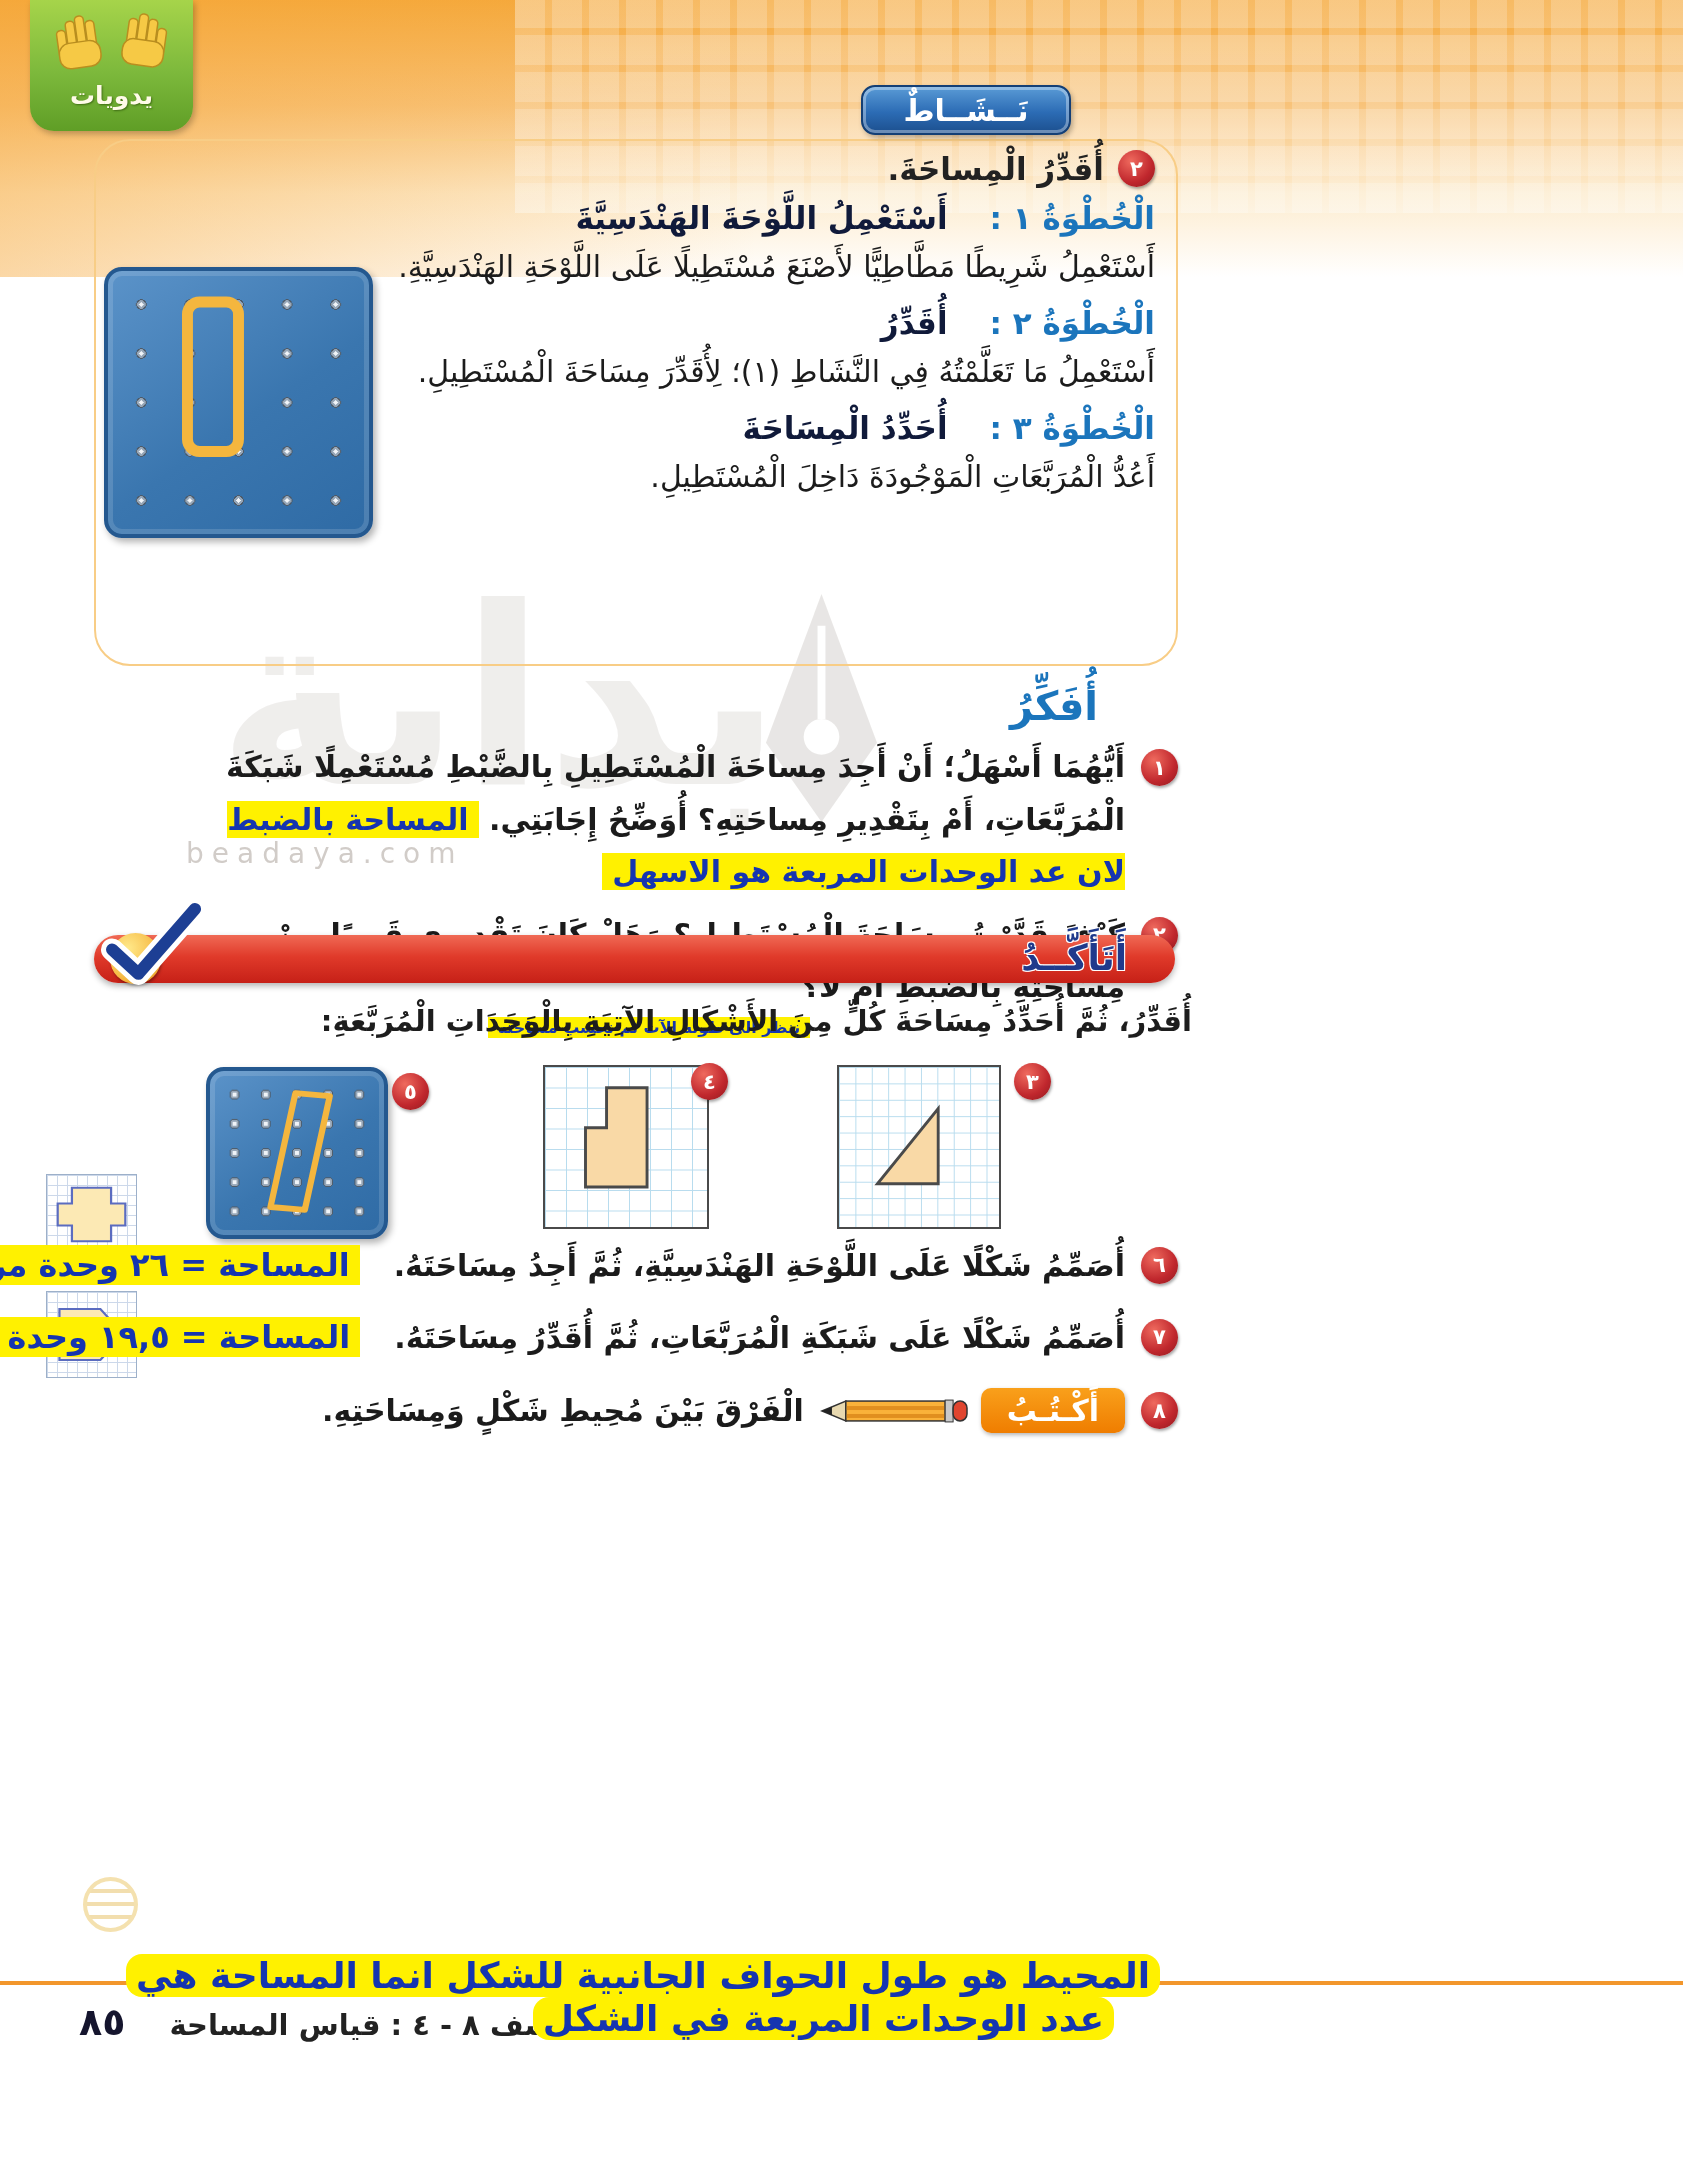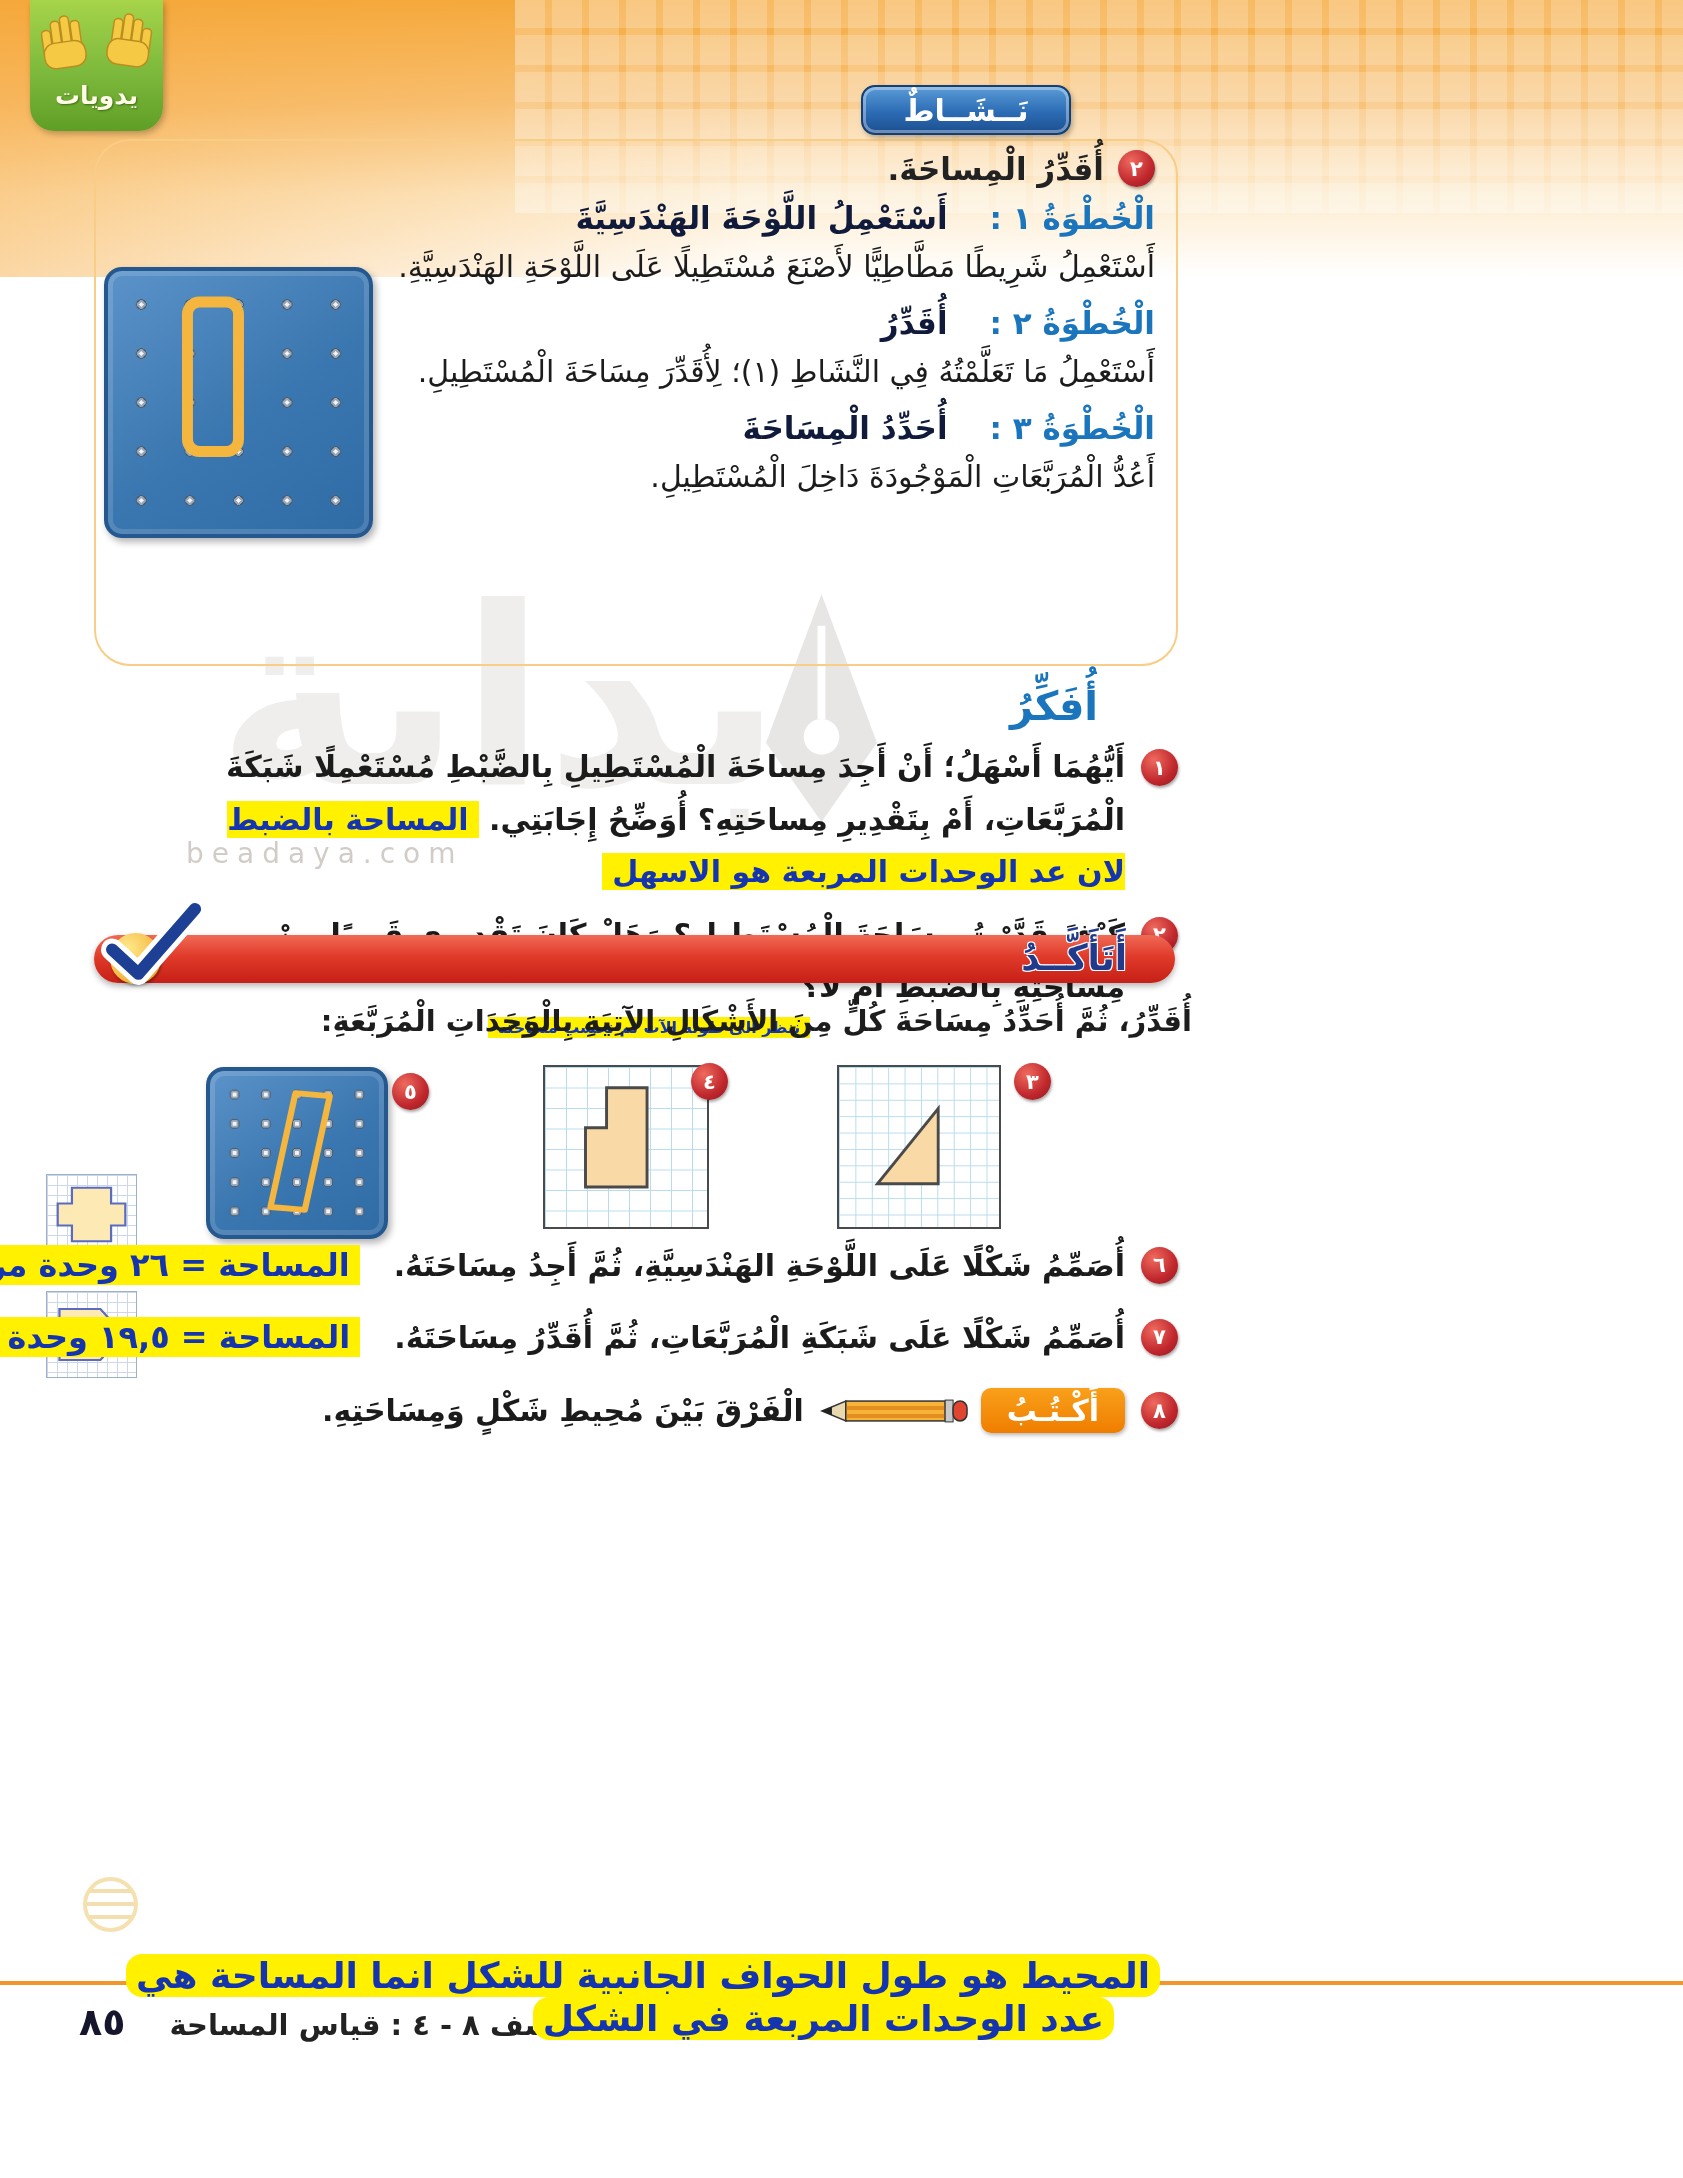--- a/index.html
+++ b/index.html
@@ -17,21 +17,21 @@
       repeating-linear-gradient(0deg, rgba(255,255,255,.20) 0 30px, rgba(255,255,255,0) 30px 37px); }
 
   
   .wm-word { position: absolute; left: 198px; top: 554px; font-size: 248px; font-weight: bold;
     color: #8d8177; opacity: .13; direction: rtl; z-index: 0; margin-left: 19px; }
   .wm-nib { position: absolute; left: 762px; top: 594px; width: 119px; height: 238px; opacity: .15; z-index: 0; }
   .wm-site { position: absolute; left: 186px; top: 837px; font-size: 28px; letter-spacing: 8px;
     color: #8d8177; opacity: .40; direction: ltr; z-index: 0; }
 
   
-  .hands-badge { position: absolute; left: 30px; top: 0; width: 133px; height: 131px;
+  .hands-badge { position: absolute; left: 30px; top: 0; width: 163px; height: 131px;
     background: linear-gradient(180deg, #a6d44a 0%, #7db93c 55%, #5f9e26 100%);
     border-radius: 0 0 24px 24px; box-shadow: 2px 3px 6px rgba(0,0,0,.25);
     display: flex; flex-direction: column; align-items: center; z-index: 3; }
   .hands-badge svg { margin-top: 10px; }
   .hands-label { color: #fffbe8; font-size: 25px; font-weight: bold; margin-top: 2px;
     text-shadow: 1px 1px 2px #3f6d14; }
 
   
   .activity-box { position: absolute; left: 94px; top: 139px; width: 1084px; height: 527px;
     border: 2px solid #f8cd86; border-radius: 36px; z-index: 1; }

